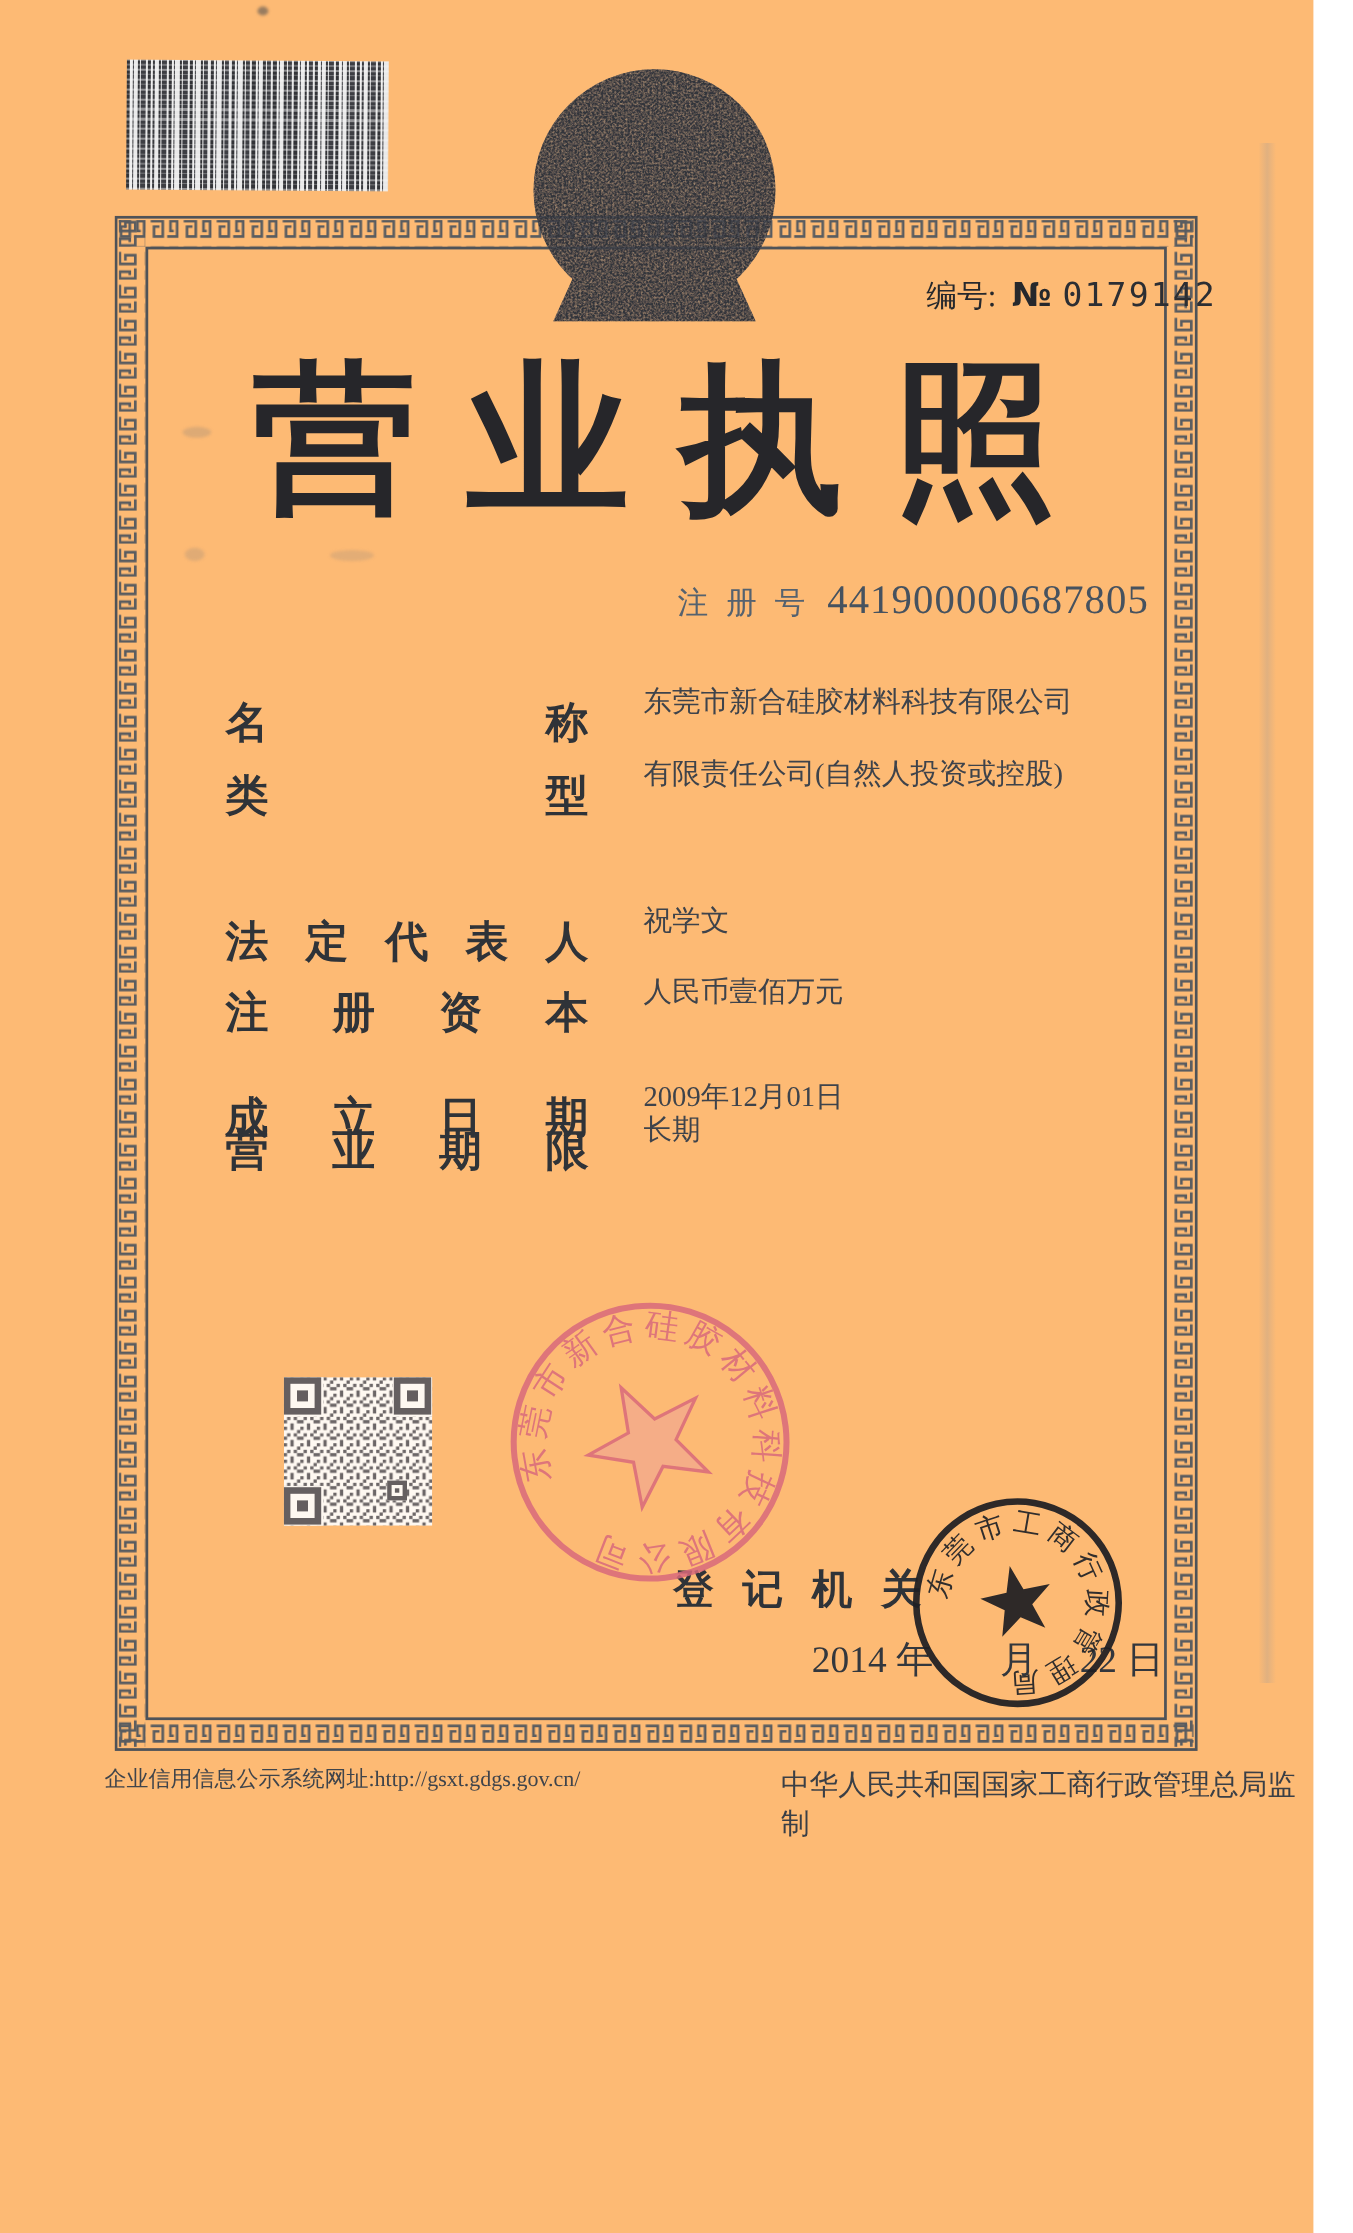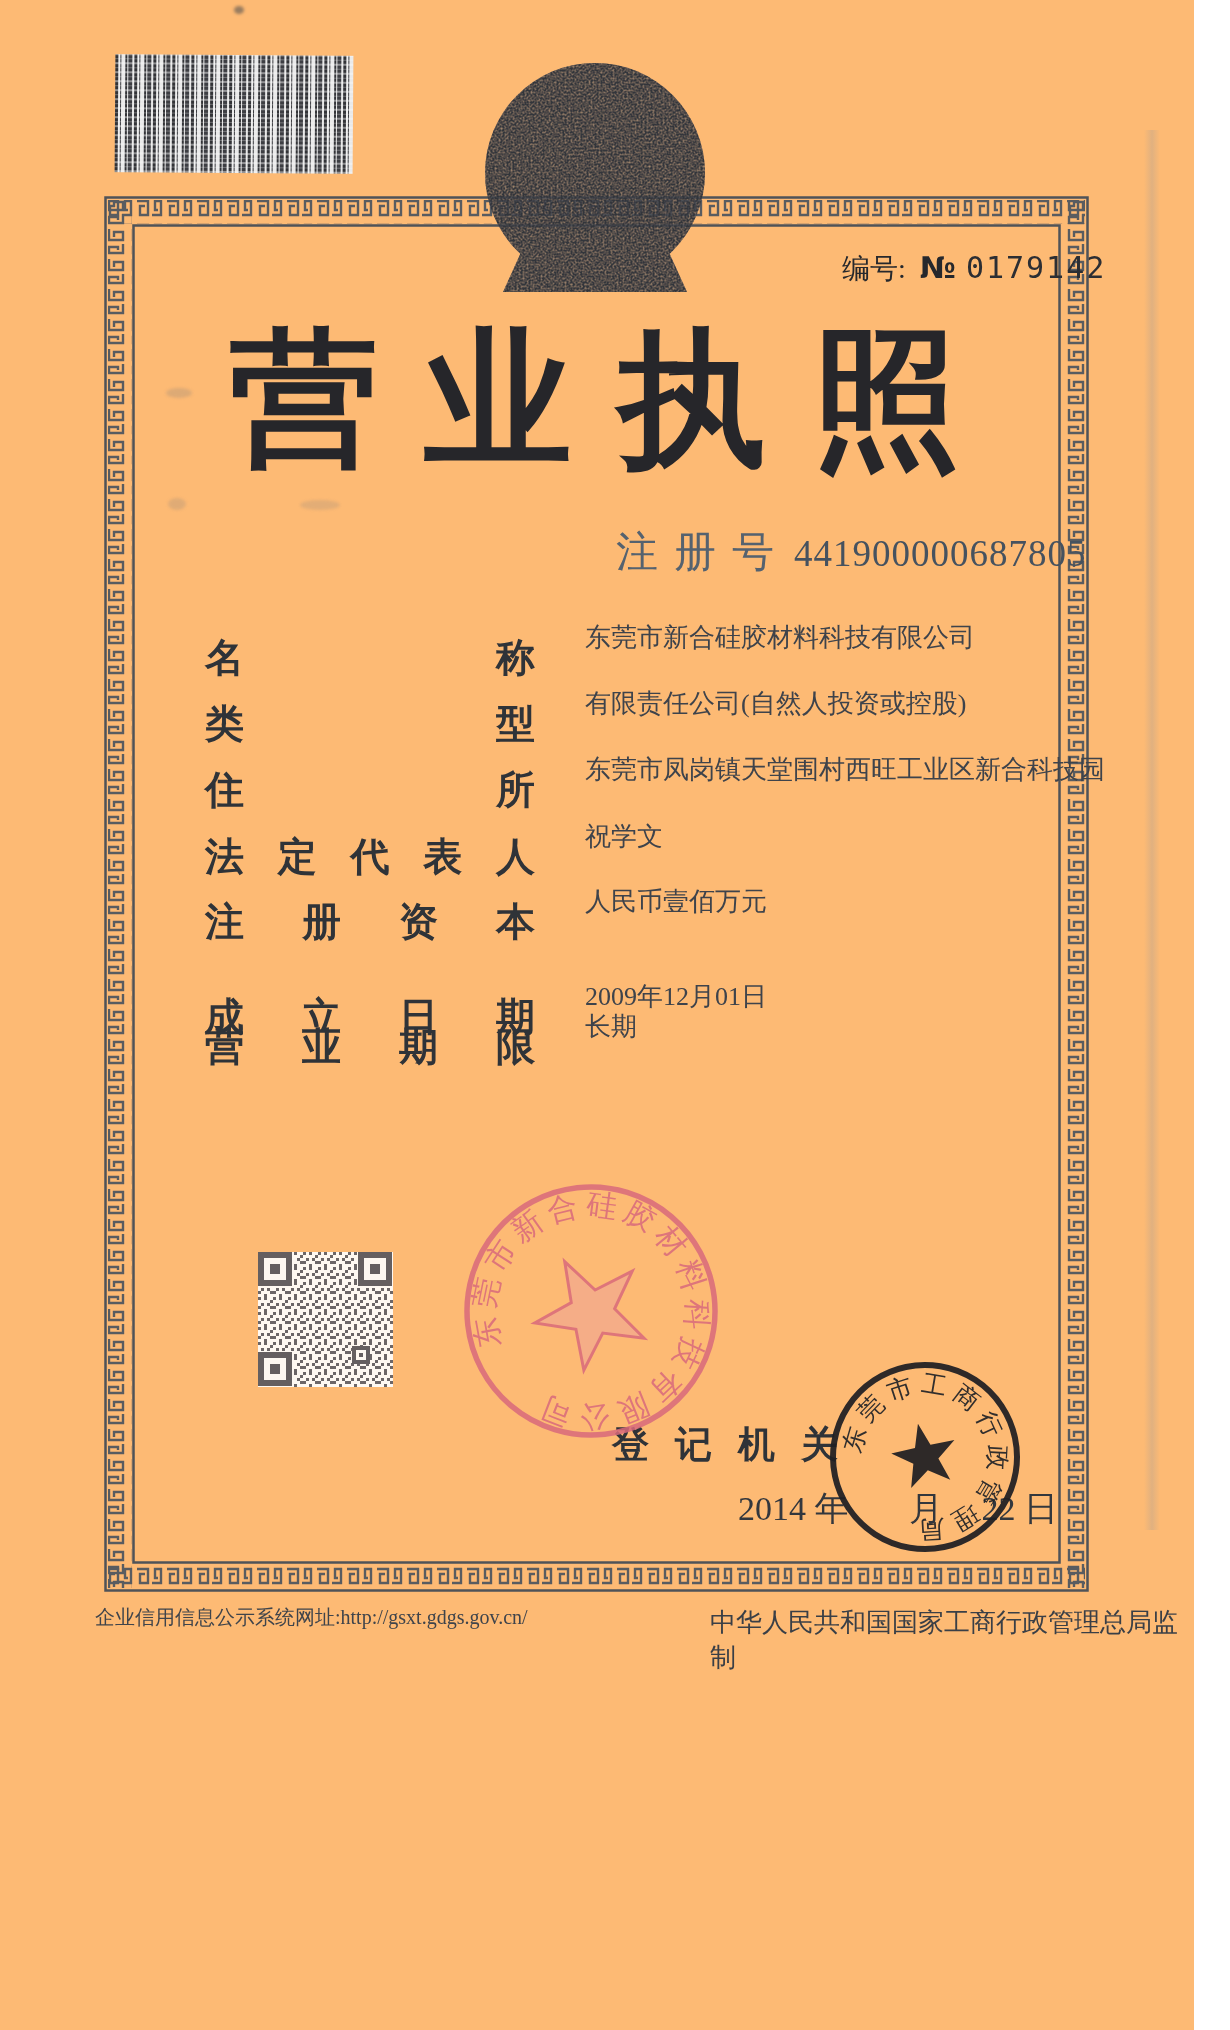--- a/index.html
+++ b/index.html
@@ -31,21 +31,21 @@
   
   .serial-line{position:absolute;left:842px;top:250px;font-size:28px;color:#26282c;white-space:nowrap;}
   .serial-line .pfx{font-family:"DejaVu Sans","Liberation Sans",sans-serif;font-weight:700;font-size:30px;margin-left:14px;}
   .serial-line .num{font-family:"DejaVu Sans Mono","Liberation Mono",monospace;font-size:30px;margin-left:10px;letter-spacing:2px;color:#2c2e33;}
 
   .license-title{position:absolute;left:145px;top:318px;width:900px;text-align:center;
     font-family:"DejaVu Sans","Liberation Sans",sans-serif;font-weight:900;font-size:148px;line-height:1.1;
     letter-spacing:46px;color:#26262a;text-indent:46px;filter:blur(.3px);}
 
   .regno-line{position:absolute;left:616px;top:524px;white-space:nowrap;color:#51606e;}
-  .regno-line .lbl{font-size:42px;letter-spacing:16px;color:#55626f;}
+  .regno-line .lbl{font-size:28px;letter-spacing:16px;color:#55626f;}
   .regno-line .val{font-size:37px;margin-left:4px;letter-spacing:1px;color:#46525f;}
 
   
   .row{position:absolute;left:205px;display:flex;align-items:flex-start;}
   .row .lbl{width:330px;flex:0 0 330px;font-size:39px;font-weight:700;color:#2f3338;line-height:1.15;
     text-align:justify;text-align-last:justify;text-justify:inter-character;margin-top:24px;}
   .row .val{margin-left:50px;font-size:26px;color:#3e434b;line-height:1.45;padding-top:7px;white-space:nowrap;}
   .row.scope .val{white-space:normal;width:512px;font-size:19.5px;line-height:25.5px;padding-top:6px;}
 
   
@@ -129,24 +129,20 @@
     <span class="lbl">注册号</span><span class="val">441900000687805</span>
   </div>
 
   <div class="row" style="top:612px">
     <div class="lbl">名称</div>
     <div class="val">东莞市新合硅胶材料科技有限公司</div>
   </div>
   <div class="row" style="top:678px">
     <div class="lbl">类型</div>
     <div class="val">有限责任公司(自然人投资或控股)</div>
-  </div>
-  <div class="row" style="top:744px">
-    <div class="lbl">住所</div>
-    <div class="val">东莞市凤岗镇天堂围村西旺工业区新合科技园</div>
   </div>
   <div class="row" style="top:811px">
     <div class="lbl">法定代表人</div>
     <div class="val">祝学文</div>
   </div>
   <div class="row" style="top:876px">
     <div class="lbl">注册资本</div>
     <div class="val">人民币壹佰万元</div>
   </div>
   <div class="row" style="top:971px">

